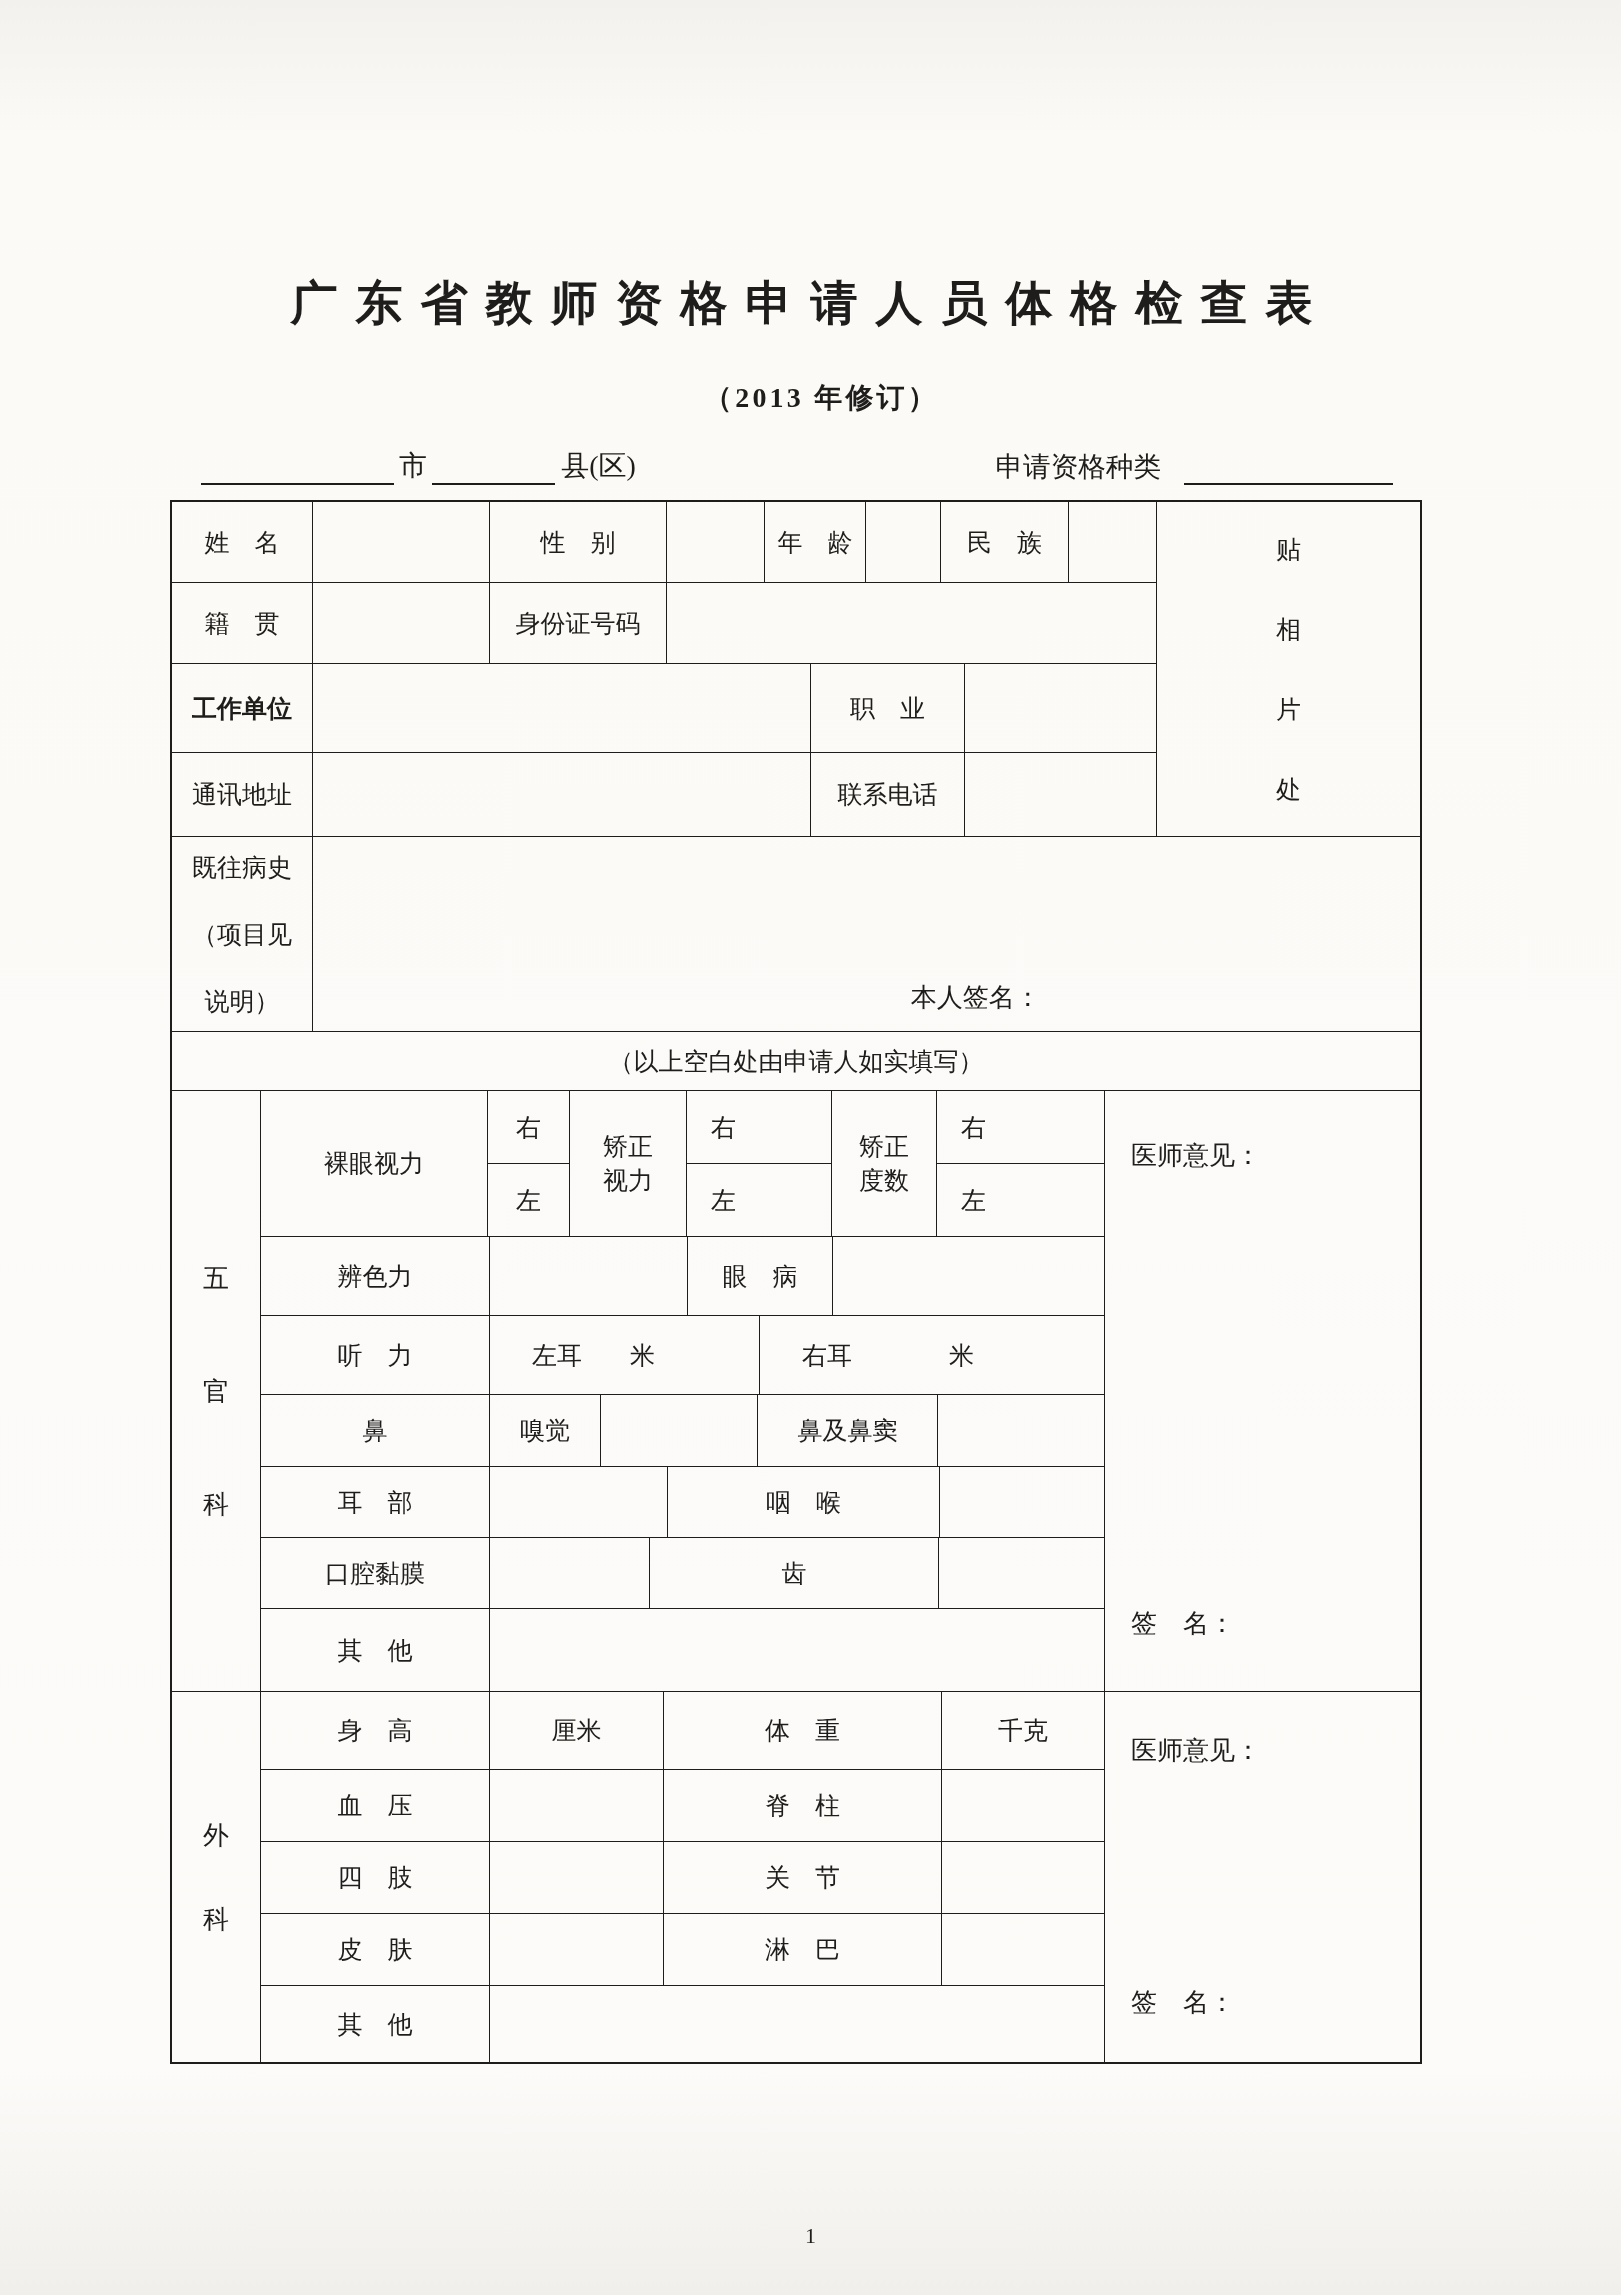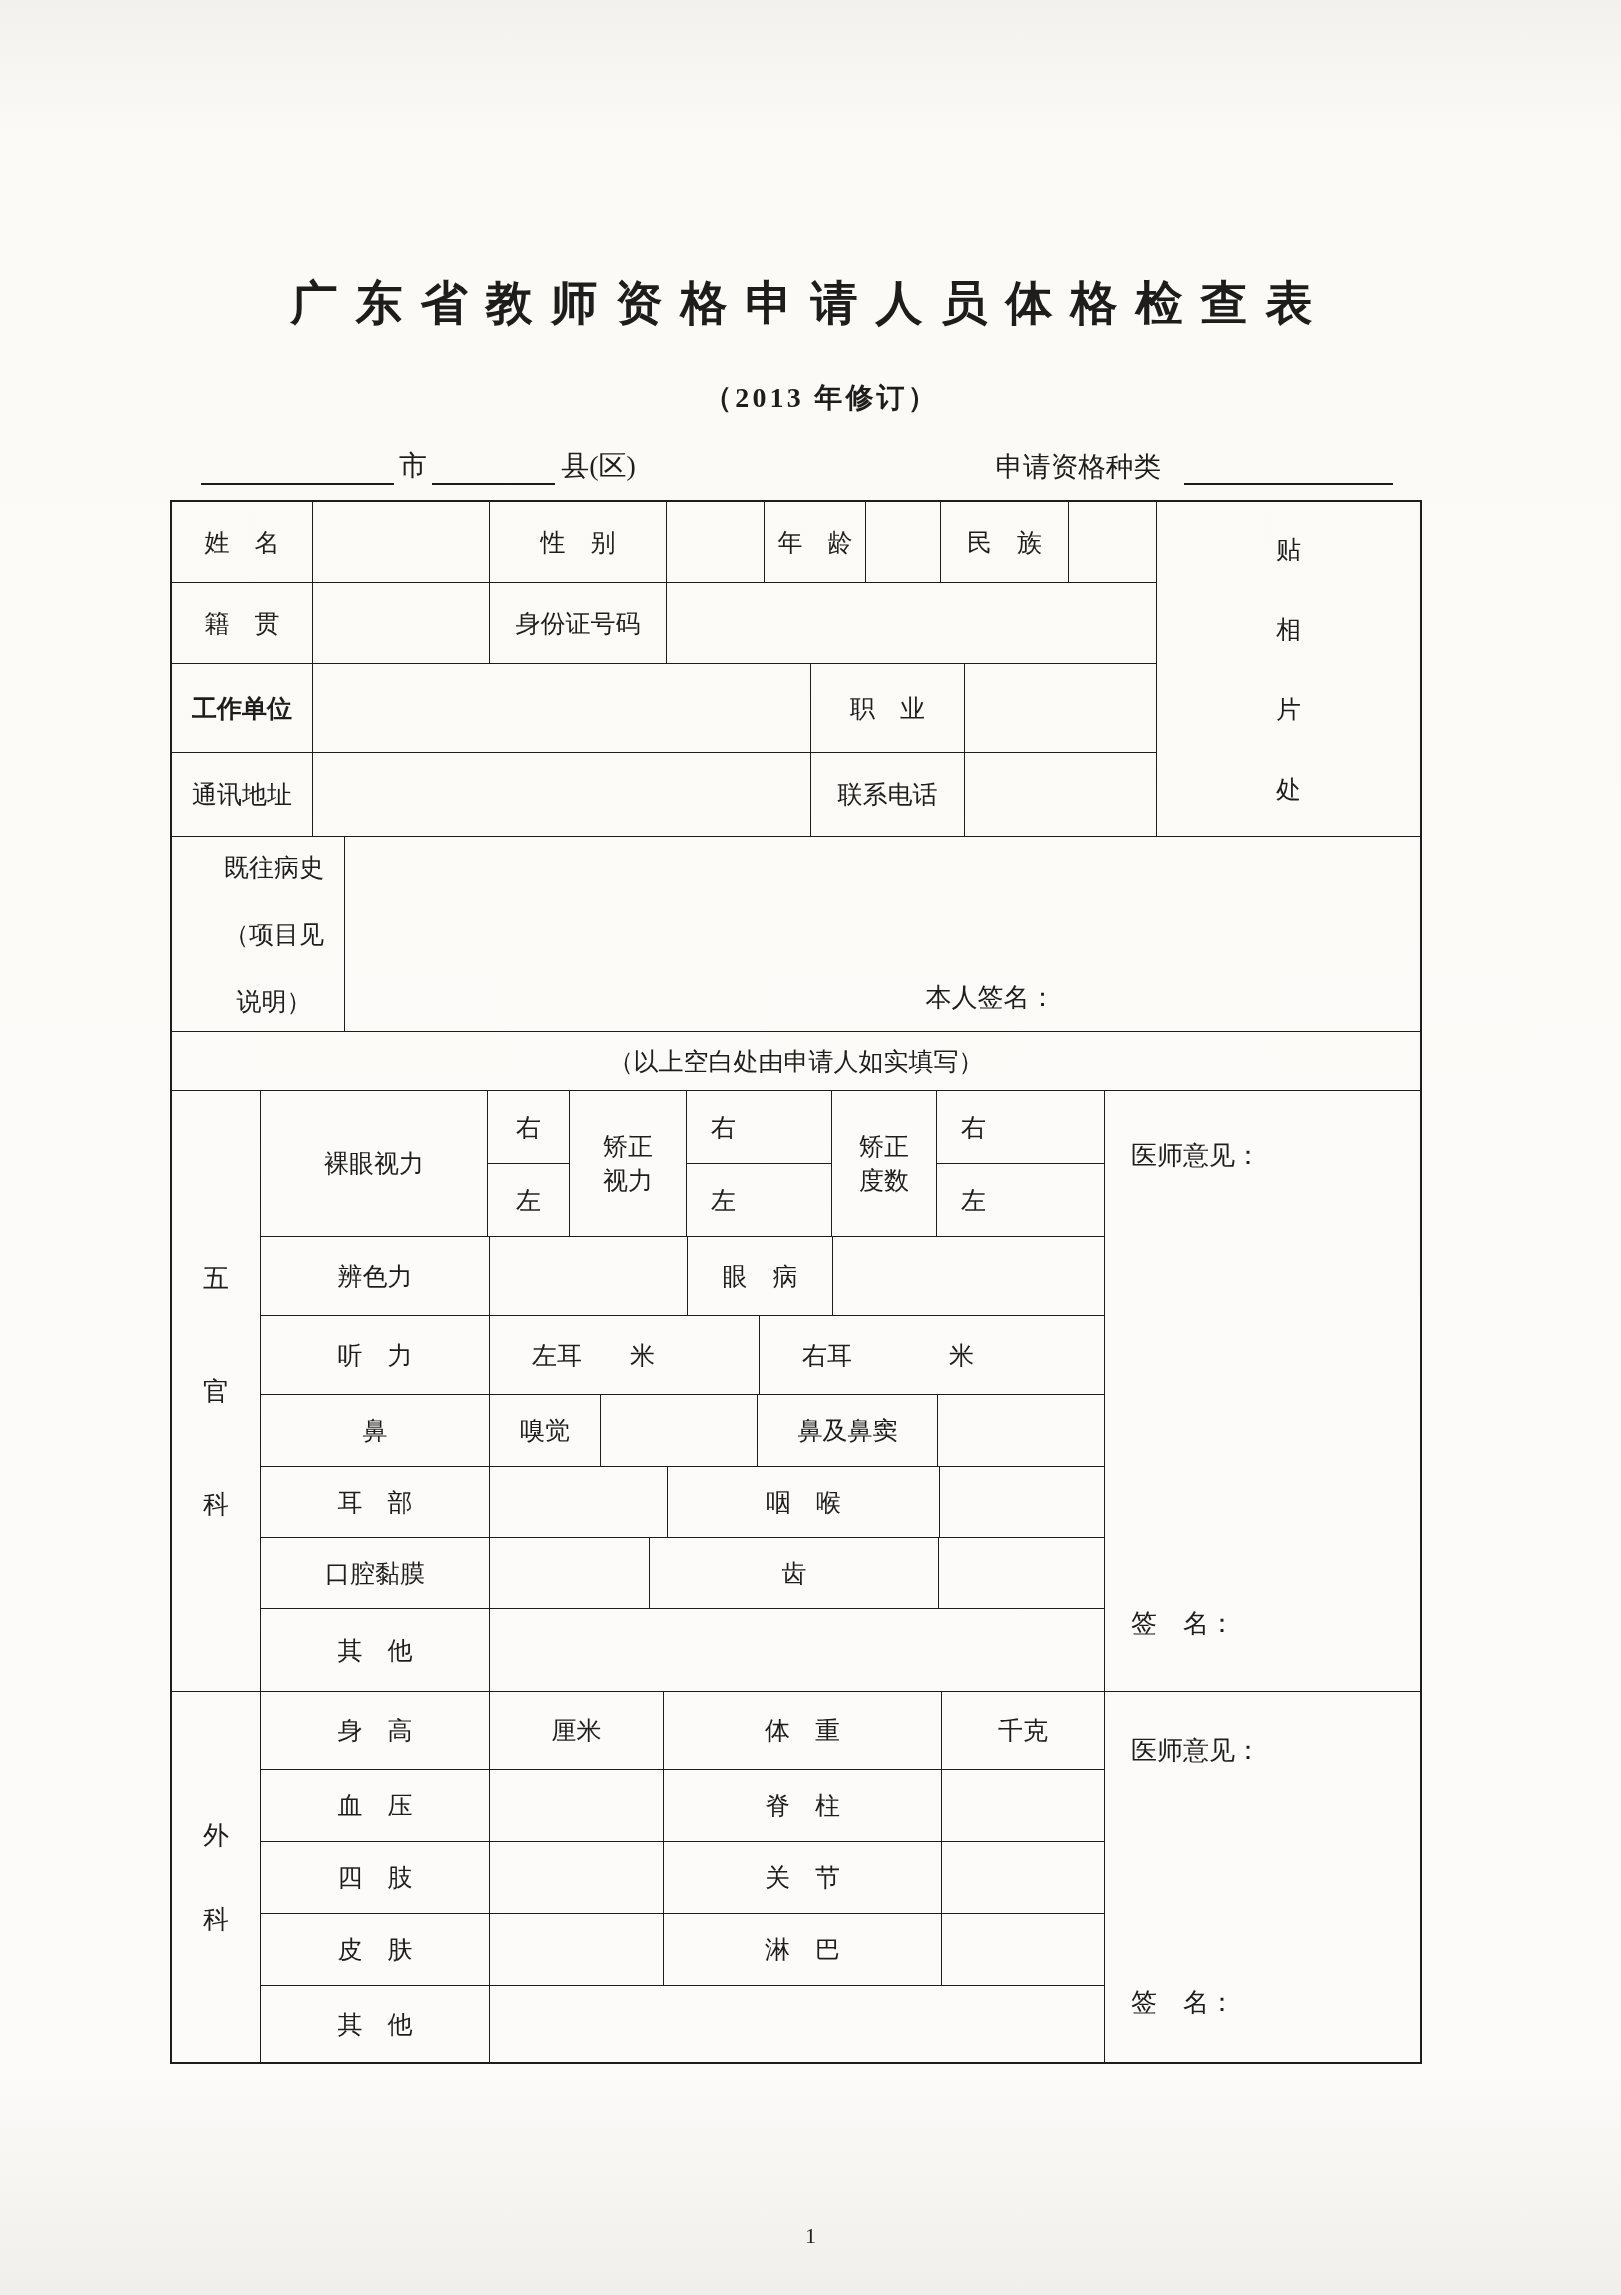--- a/index.html
+++ b/index.html
@@ -117,21 +117,21 @@
         </div>
       </div>
       <div class="photo-col">
         <span>贴</span>
         <span>相</span>
         <span>片</span>
         <span>处</span>
       </div>
     </div>
 
-    <div class="t-row" style="height:195px;padding-left:32px;">
+    <div class="t-row" style="height:195px;">
       <div class="cell history-label">
         <span>既往病史</span>
         <span>（项目见</span>
         <span>说明）</span>
       </div>
       <div class="cell fill last history-body">
         <span class="self-sign">本人签名：</span>
       </div>
     </div>
 

